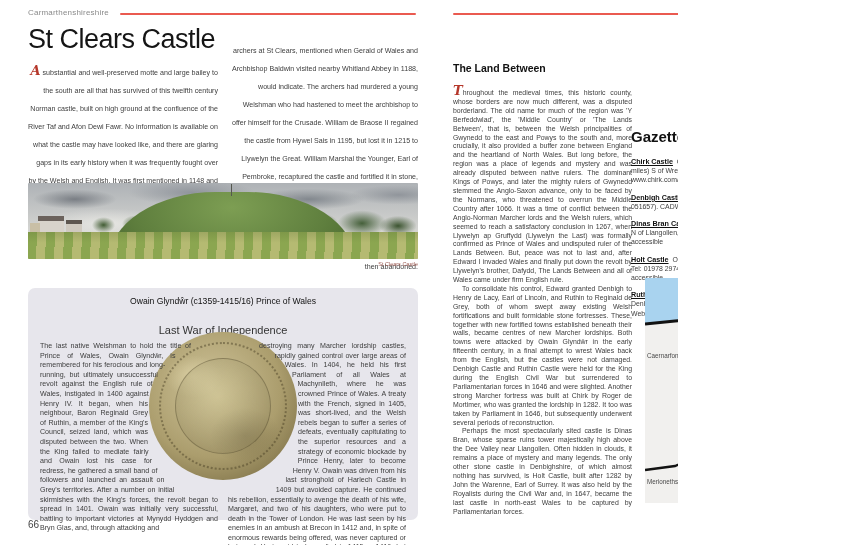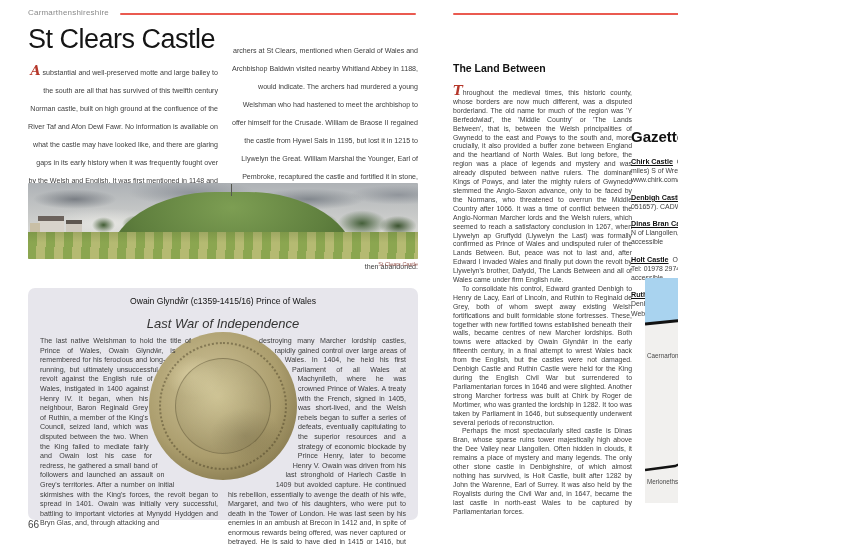--- a/index.html
+++ b/index.html
@@ -57,21 +57,21 @@
   .ph-field{position:absolute;left:0;top:49px;width:390px;height:27px;
             background:repeating-linear-gradient(92deg,#8ba650 0 9px,#b5ba72 9px 18px);}
   .ph-field:after{content:"";position:absolute;inset:0;
             background:linear-gradient(rgba(90,110,50,.25),rgba(255,255,255,0) 40%);}
   .photo-cap{font-size:5.5px;color:#9c5a52;text-align:right;}
 
   
   .panel{width:390px;height:232px;background:#e7e6ec;border-radius:7px;box-sizing:border-box;
          padding:8px 12px 8px 12px;}
   .panel-title{font-size:8.6px;font-weight:normal;color:#111;text-align:center;}
-  .panel-sub{font-size:13px;font-style:italic;color:#333;text-align:center;margin-top:10px;}
+  .panel-sub{font-size:11px;color:#333;text-align:center;margin-top:18px;}
   .panel-cols{display:flex;gap:10px;margin-top:6px;position:relative;z-index:1;}
   .pcol{width:178px;font-size:7.1px;line-height:9.6px;text-align:justify;color:#3d3d3d;}
   .cut{display:block;}
   .cut-r{float:right;width:70px;height:150px;shape-outside:circle(80px at 77px 82px);}
   .cut-l{float:left;width:70px;height:150px;shape-outside:circle(80px at -3px 82px);}
   .coin{position:absolute;left:121px;top:44px;width:148px;height:148px;border-radius:50%;z-index:0;
     background:
       radial-gradient(40px 30px at 30% 30%, rgba(235,225,180,.55), transparent 70%),
       radial-gradient(50px 40px at 65% 70%, rgba(90,80,50,.35), transparent 70%),
       radial-gradient(circle at 42% 38%, #cfc49a, #ab9d6d 55%, #8a7d52 78%, #6e6343);}

